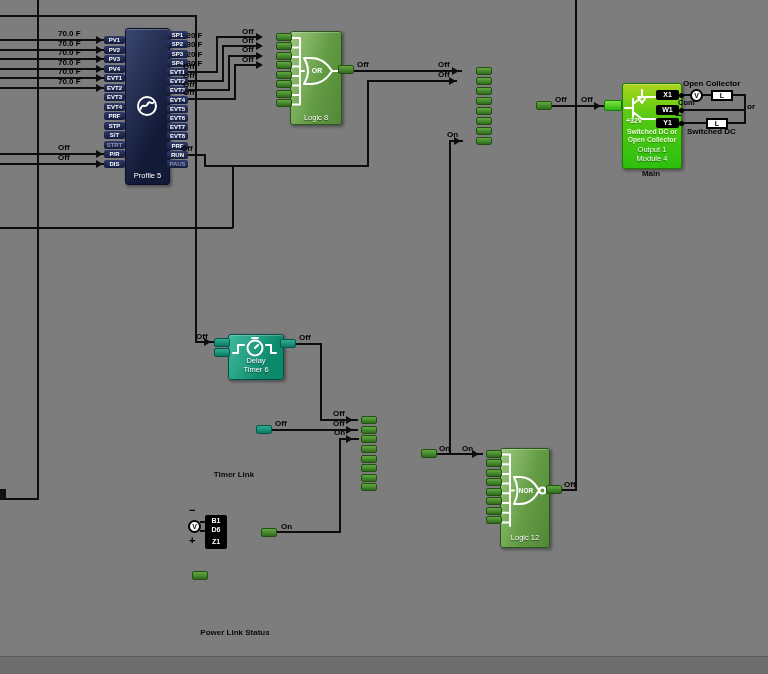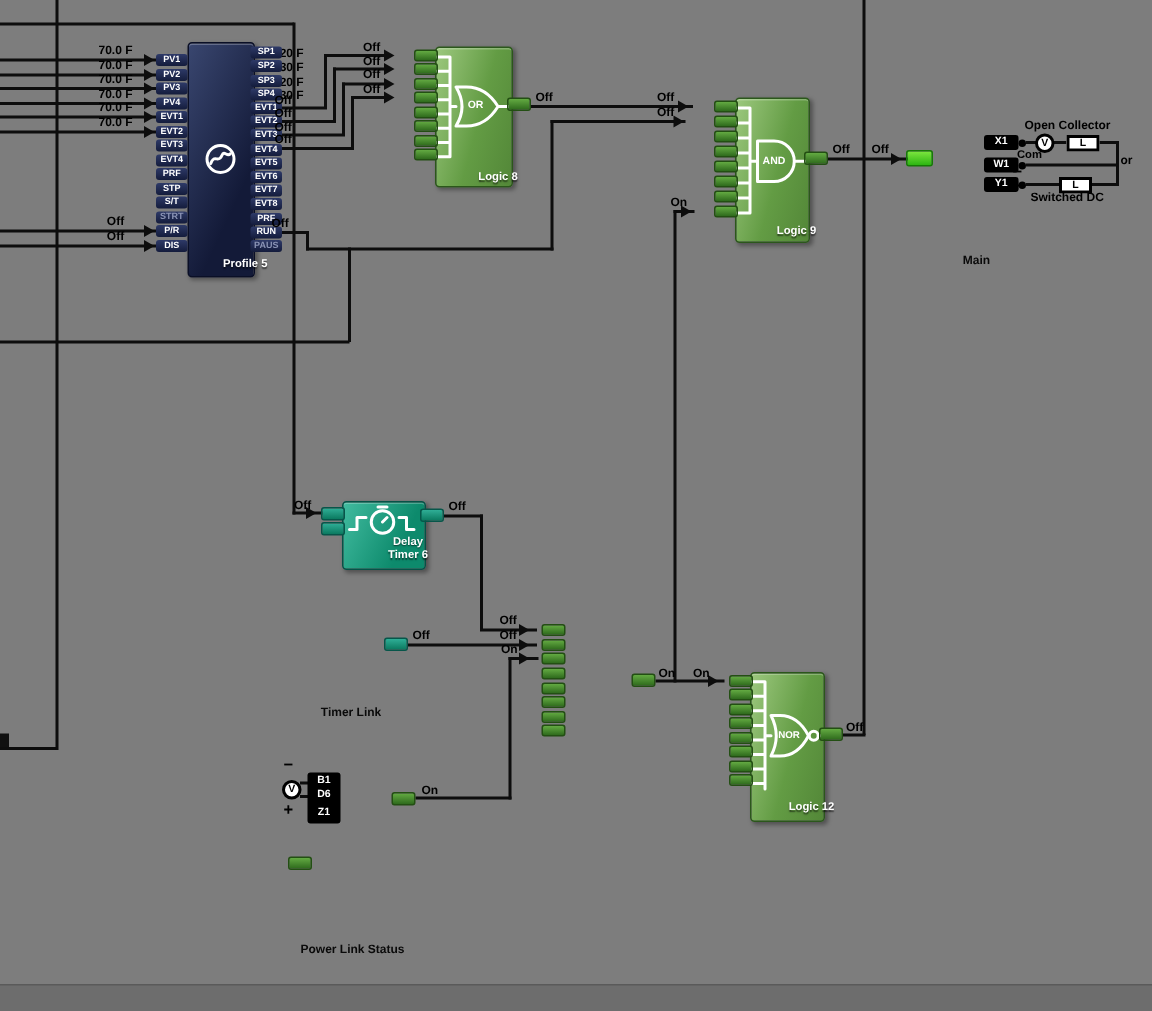--- a/index.html
+++ b/index.html
@@ -1,36 +1,36 @@
 <!DOCTYPE html>
 <html><head>
 <meta charset="utf-8">
 <style>
   html,body{margin:0;padding:0;background:#7d7d7d}
   #canvas{position:relative;width:768px;height:674px;background:#7d7d7d;overflow:hidden;font-family:"Liberation Sans",sans-serif}
   .wh{position:absolute;height:2px;background:#0d0d0d;z-index:2}
   .wv{position:absolute;width:2px;background:#0d0d0d;z-index:2}
   .ar{position:absolute;width:0;height:0;border-top:4px solid transparent;border-bottom:4px solid transparent;border-left:7px solid #0d0d0d;z-index:2}
   .wl{position:absolute;font-size:8px;font-weight:bold;color:#000;white-space:nowrap;line-height:9px;z-index:5}
-  .wl.r{width:38px;text-align:center}
+  .wl.r{width:38px;text-align:left}
   .wl.under{z-index:1}
   .sign{position:absolute;font-size:11px;font-weight:bold;color:#000;line-height:10px;z-index:5}
   .np{position:absolute;width:21px;height:8px;border-radius:2px;background:linear-gradient(#2e3a68,#141c3c);color:#fff;font-size:6px;font-weight:bold;line-height:8px;text-align:center;z-index:4}
   .np.dim{color:#8b94b5}
   .gp{position:absolute;width:16px;height:8px;border-radius:2px;background:linear-gradient(#63aa42,#2f6b1d);border:1px solid #234f13;box-sizing:border-box;z-index:4}
   .gp.t{background:linear-gradient(#2fae96,#0b7a60);border-color:#07564a}
   .gp.b{background:linear-gradient(#7ce63e,#2db512);border-color:#157a05}
   .gp.h9{height:9px}
   .blk{position:absolute;border-radius:3px;box-shadow:1.5px 1.5px 3px rgba(0,0,0,.35),inset 0 1px 0 rgba(255,255,255,.25);z-index:3}
   .blk.logic{background:linear-gradient(105deg,#9cc87e,#639c44 55%,#538738);border:1px solid #2b571b}
   .blk.navy{background:linear-gradient(115deg,#39466f,#131a38 70%);border:1px solid #0a0f26}
   .blk.tealA{background:linear-gradient(115deg,#41bb9f,#0d8a6c 70%);border:1px solid #065247}
   .blk.tealB{background:linear-gradient(115deg,#35aaa6,#0a7a7a 70%);border:1px solid #05514e}
   .blk.outg{background:linear-gradient(#abd51e,#54c912 40%,#2cc00d);border:1px solid #1d8004}
-  .cap{position:absolute;left:16px;width:100%;text-align:center;color:#fff;font-size:7.5px;font-weight:bold;text-shadow:0 1px 1px rgba(0,0,0,.6);white-space:nowrap}
+  .cap{position:absolute;left:0;width:100%;text-align:center;color:#fff;font-size:7.5px;font-weight:normal;text-shadow:0 1px 1px rgba(0,0,0,.6);white-space:nowrap}
   .gt{position:absolute;color:#fff;font-weight:bold;font-size:7px;text-align:center;z-index:4}
   .sub{position:absolute;color:#0a0a0a;font-size:8px;font-weight:bold;text-align:center;white-space:nowrap;z-index:4}
   .term{position:absolute;width:23px;height:10px;background:#000;border-radius:2px;color:#fff;font-size:7px;font-weight:bold;line-height:10px;text-align:center;z-index:4}
   .lbox{position:absolute;width:22px;height:11px;background:#fff;border:2px solid #000;box-sizing:border-box;color:#000;font-size:7px;font-weight:bold;line-height:7px;text-align:center;z-index:4}
   .vc{position:absolute;width:13px;height:13px;border-radius:50%;background:#fff;border:2px solid #000;box-sizing:border-box;color:#000;font-size:7px;font-weight:bold;line-height:9px;text-align:center;z-index:4}
   .dt{position:absolute;width:5px;height:5px;border-radius:50%;background:#000;z-index:4}
   .blk svg{position:absolute;overflow:visible}
   .blk svg path,.blk svg circle{stroke:#fff;stroke-width:2;fill:none;stroke-linejoin:round;stroke-linecap:round}
   .bigtext{position:absolute;color:#fff;font-weight:bold;font-size:7px;z-index:4;text-shadow:0 1px 1px rgba(0,0,0,.4);white-space:nowrap}
   .desc{position:absolute;left:0;width:100%;text-align:center;color:#e4fbd2;font-size:6.8px;font-weight:bold;white-space:nowrap;text-shadow:0 1px 1px rgba(0,0,0,.3)}
@@ -127,28 +127,20 @@
 
   <div class="blk logic" style="left:290px;top:31px;width:50px;height:92px">
     <svg style="left:0;top:0" width="50" height="92" viewBox="0 0 50 92">
       <path d="M9,6 V72.5 M0,6 H9 M0,15.5 H9 M0,25 H9 M0,34.5 H9 M0,44 H9 M0,53.5 H9 M0,63 H9 M0,72.5 H9 M9,39 H13" stroke-width="1.8"></path>
       <path d="M13,26 Q21,39 13,52 M13,26 H20 Q33,26 41,39 Q33,52 20,52 H13 M41,39 H48"></path>
     </svg>
     <div class="gt" style="left:13px;top:35px;width:26px">OR</div>
     <div class="cap" style="bottom:2px">Logic 8</div>
   </div>
 
-  <div class="blk logic" style="left:490px;top:65px;width:48px;height:95px">
-    <svg style="left:0;top:0" width="48" height="95" viewBox="0 0 48 95">
-      <path d="M9,6 V76 M0,6 H9 M0,16 H9 M0,26 H9 M0,36 H9 M0,46 H9 M0,56 H9 M0,66 H9 M0,76 H9 M9,41.5 H14" stroke-width="1.8"></path>
-      <path d="M14,28 H25 A13.5,13.5 0 0 1 25,55 H14 Z M38.5,41.5 H46"></path>
-    </svg>
-    <div class="gt" style="left:12px;top:38px;width:26px">AND</div>
-    <div class="cap" style="bottom:3px">Logic 9</div>
-  </div>
 
   <div class="blk tealA" style="left:228px;top:334px;width:54px;height:44px">
     <svg style="left:0;top:0" width="54" height="24" viewBox="0 0 54 24">
       <path d="M4,18 H9 V10 H15 M37,10 H42 V18 H47 M23,3 H29 M26,13 L29,10" stroke-width="1.6"></path>
       <circle cx="26" cy="13" r="7.5" stroke-width="1.6"></circle>
     </svg>
     <div class="cap" style="top:21px">Delay</div>
     <div class="cap" style="top:30px">Timer 6</div>
   </div>
 
@@ -159,20 +151,30 @@
       <path d="M9,5.5 V77 M0,5.5 H9 M0,15.2 H9 M0,24.9 H9 M0,34.6 H9 M0,44.3 H9 M0,54 H9 M0,63.7 H9 M0,73.4 H9 M9,41.5 H13" stroke-width="1.8"></path>
       <path d="M13,28 Q20,41.5 13,55 M13,28 H19 Q31,28 38,41.5 Q31,55 19,55 H13"></path>
       <circle cx="41.5" cy="41.5" r="3"></circle>
       <path d="M44.5,41.5 H46"></path>
     </svg>
     <div class="gt" style="left:12px;top:38px;width:26px;font-size:6.5px">NOR</div>
     <div class="cap" style="bottom:5px">Logic 12</div>
   </div>
 
 
+  <div class="blk outg" style="left:622px;top:83px;width:58px;height:84px">
+    <svg style="left:2px;top:4px" width="34" height="32" viewBox="0 0 34 32">
+      <path d="M0,20 H8 M8,11 V29 M8,16 L17,9 M8,24 L17,31 M17,2 V9 M13,9 H21 L17,15 L13,9 M17,9 V9 M17,31 H30 M17,9 H30" stroke-width="1.4"></path>
+    </svg>
+    <div class="bigtext" style="left:3px;top:33px">+32V</div>
+    <div class="desc" style="top:44px">Switched DC or</div>
+    <div class="desc" style="top:52px">Open Collector</div>
+    <div class="cap" style="top:61px">Output 1</div>
+    <div class="cap" style="top:70px">Module 4</div>
+  </div>
 
   <b class="np" style="left:104px;top:36px">PV1</b>
   <b class="np" style="left:104px;top:45.5px">PV2</b>
   <b class="np" style="left:104px;top:55px">PV3</b>
   <b class="np" style="left:104px;top:64.5px">PV4</b>
   <b class="np" style="left:104px;top:74px">EVT1</b>
   <b class="np" style="left:104px;top:83.5px">EVT2</b>
   <b class="np" style="left:104px;top:93px">EVT3</b>
   <b class="np" style="left:104px;top:102.5px">EVT4</b>
   <b class="np" style="left:104px;top:112px">PRF</b>

